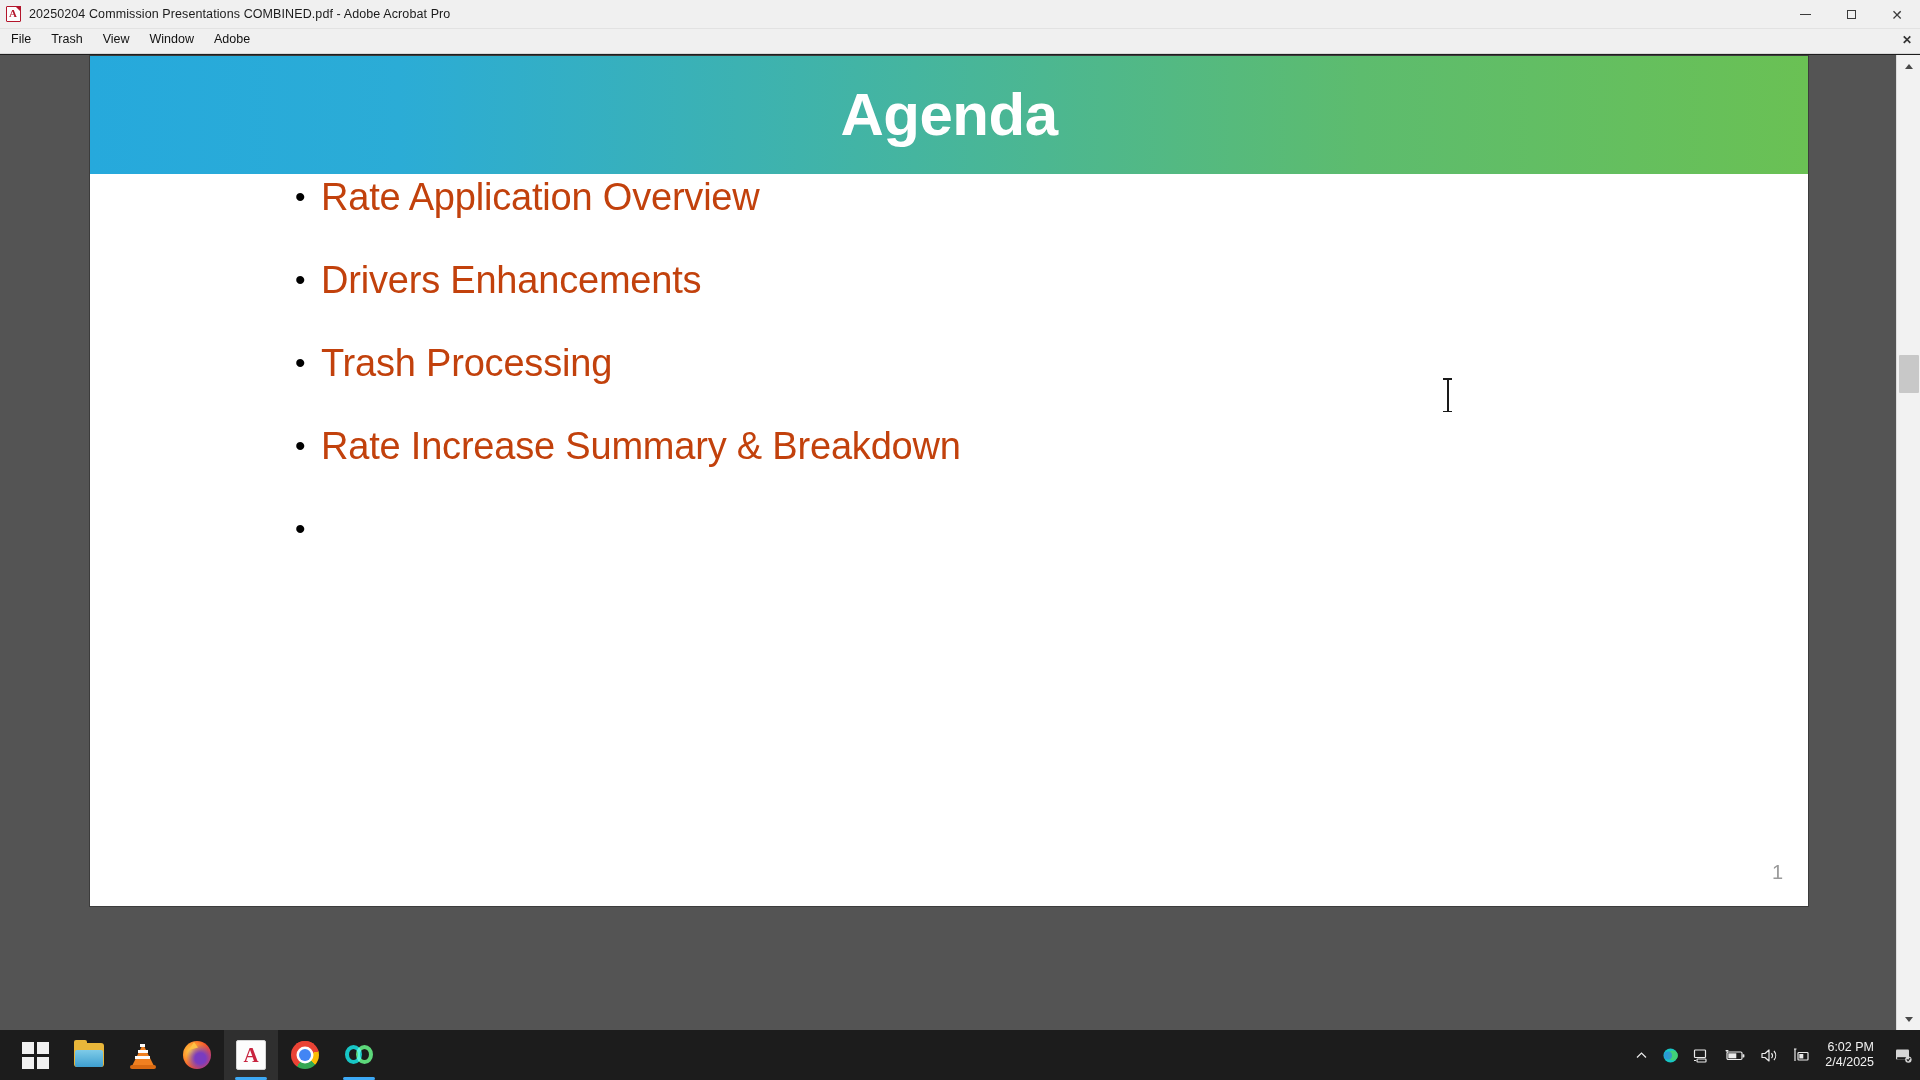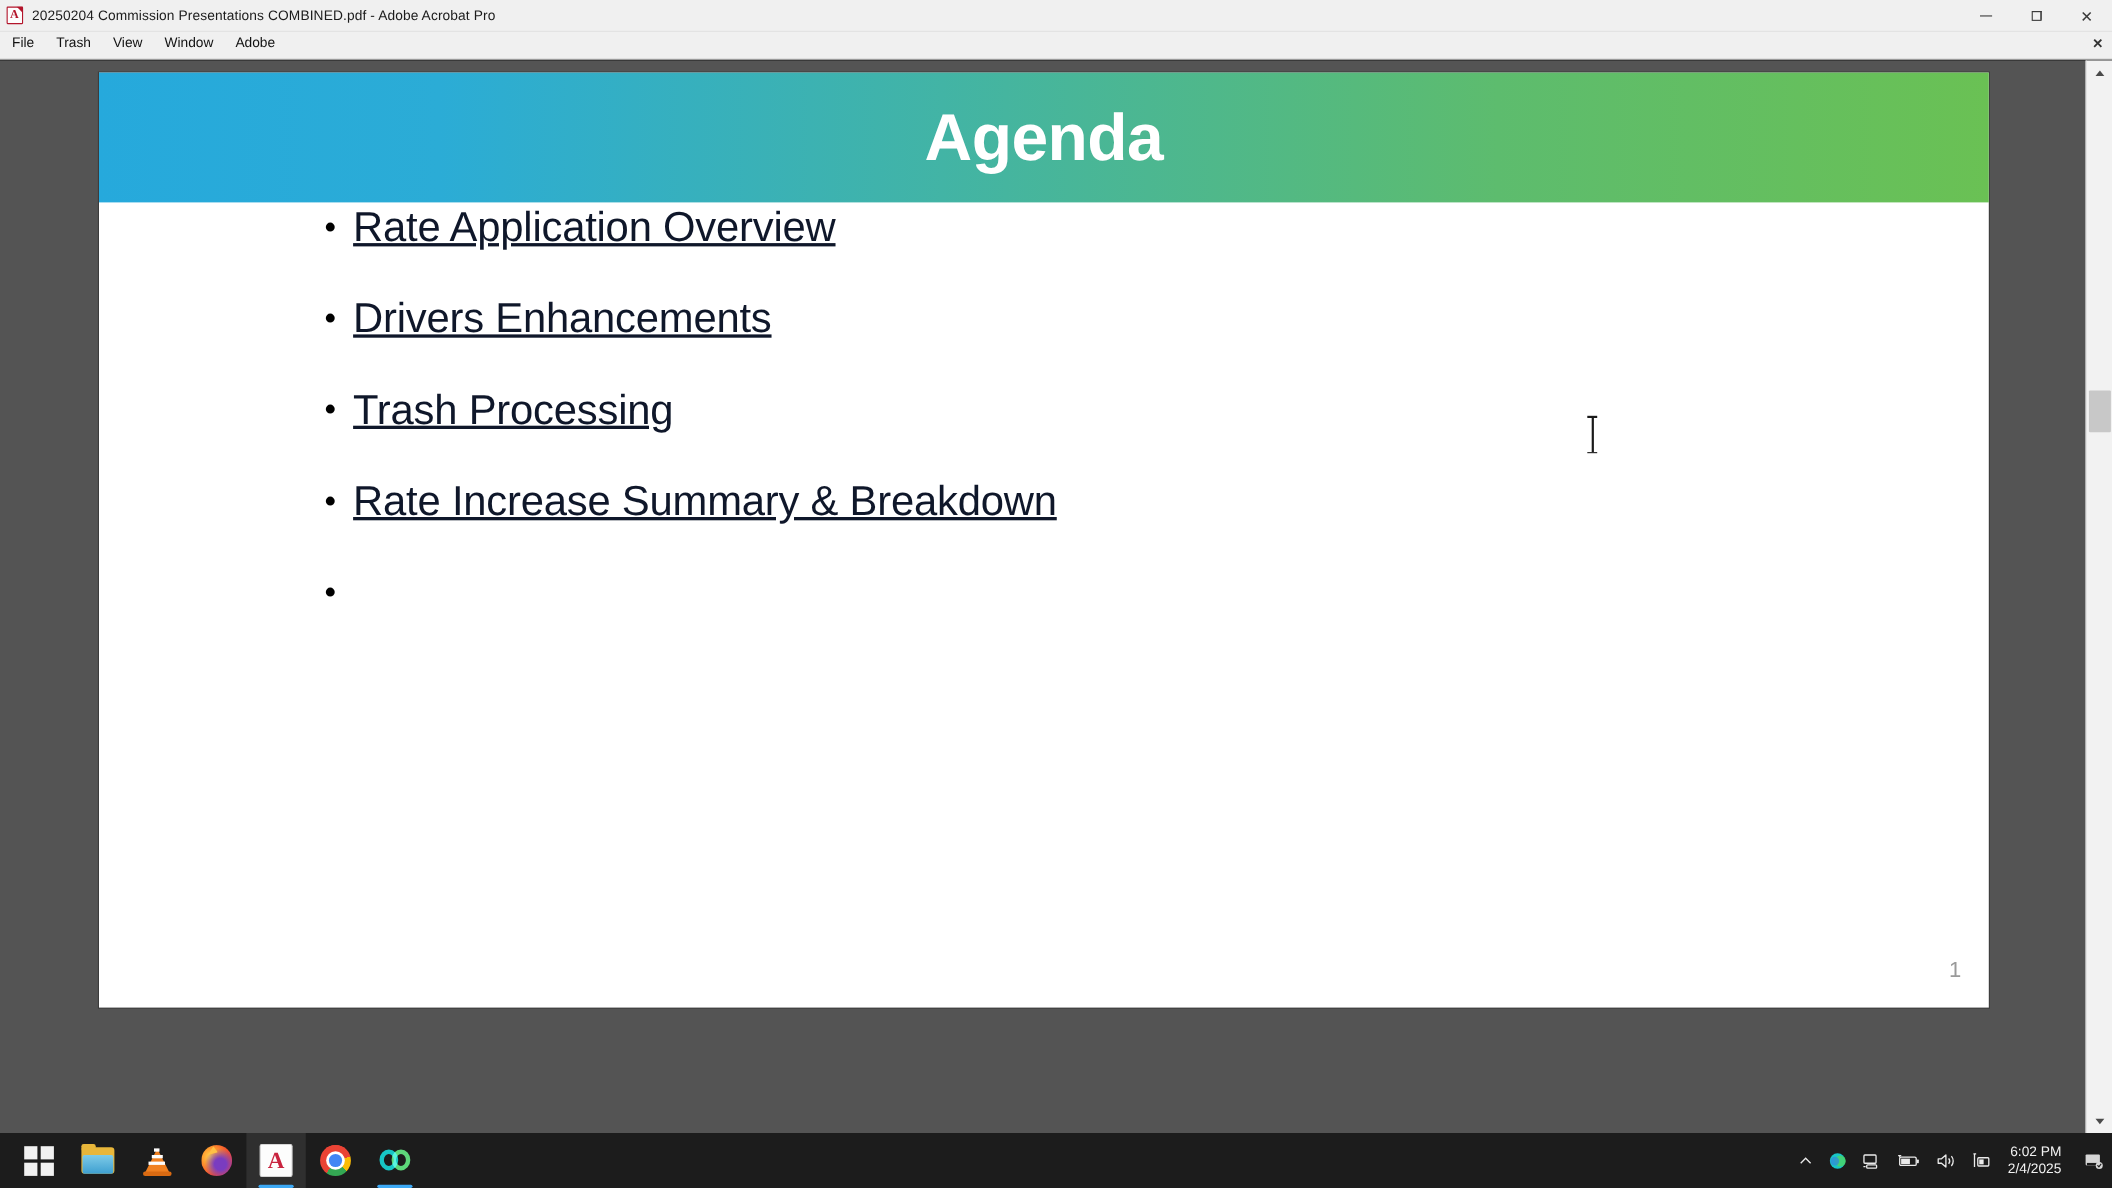--- a/index.html
+++ b/index.html
@@ -82,21 +82,21 @@
   }
 
   
   #viewer {
     position:absolute; top:55px; left:0;
     width:1920px; height:975px;
     background:#545454;
     overflow:hidden;
   }
   #page {
-    position:absolute; left:90px; top:11px;
+    position:absolute; left:90px; top:1px;
     width:1718px; height:850px;
     background:#ffffff;
     box-shadow:0 0 0 1px #3c3c3c;
   }
   #slide-header {
     position:absolute; left:0; top:0;
     width:1718px; height:118px;
     background:linear-gradient(90deg, #26a9dc 0%, #2bacd6 18%, #45b59f 48%, #5dbc6e 74%, #6ac154 100%);
     display:flex; align-items:center; justify-content:center;
   }
@@ -118,24 +118,23 @@
     padding-left:205px;
   }
   .bullet-dot {
     width:26px;
     font-size:30px; line-height:46px;
     color:#000; flex:none;
     text-align:left;
   }
   .bullet-text {
     font-size:38px; line-height:46px;
-    color:#0f172a;
+    color:#c2410c;
     white-space:nowrap;
     letter-spacing:-0.2px;
-    text-decoration:underline;
   }
   #page-number {
     position:absolute; right:25px; bottom:22px;
     font-size:20px; color:#9a9a9a;
   }
   #text-cursor {
     position:absolute; left:1443px; top:323px;
     width:9px; height:34px;
     pointer-events:none;
   }

